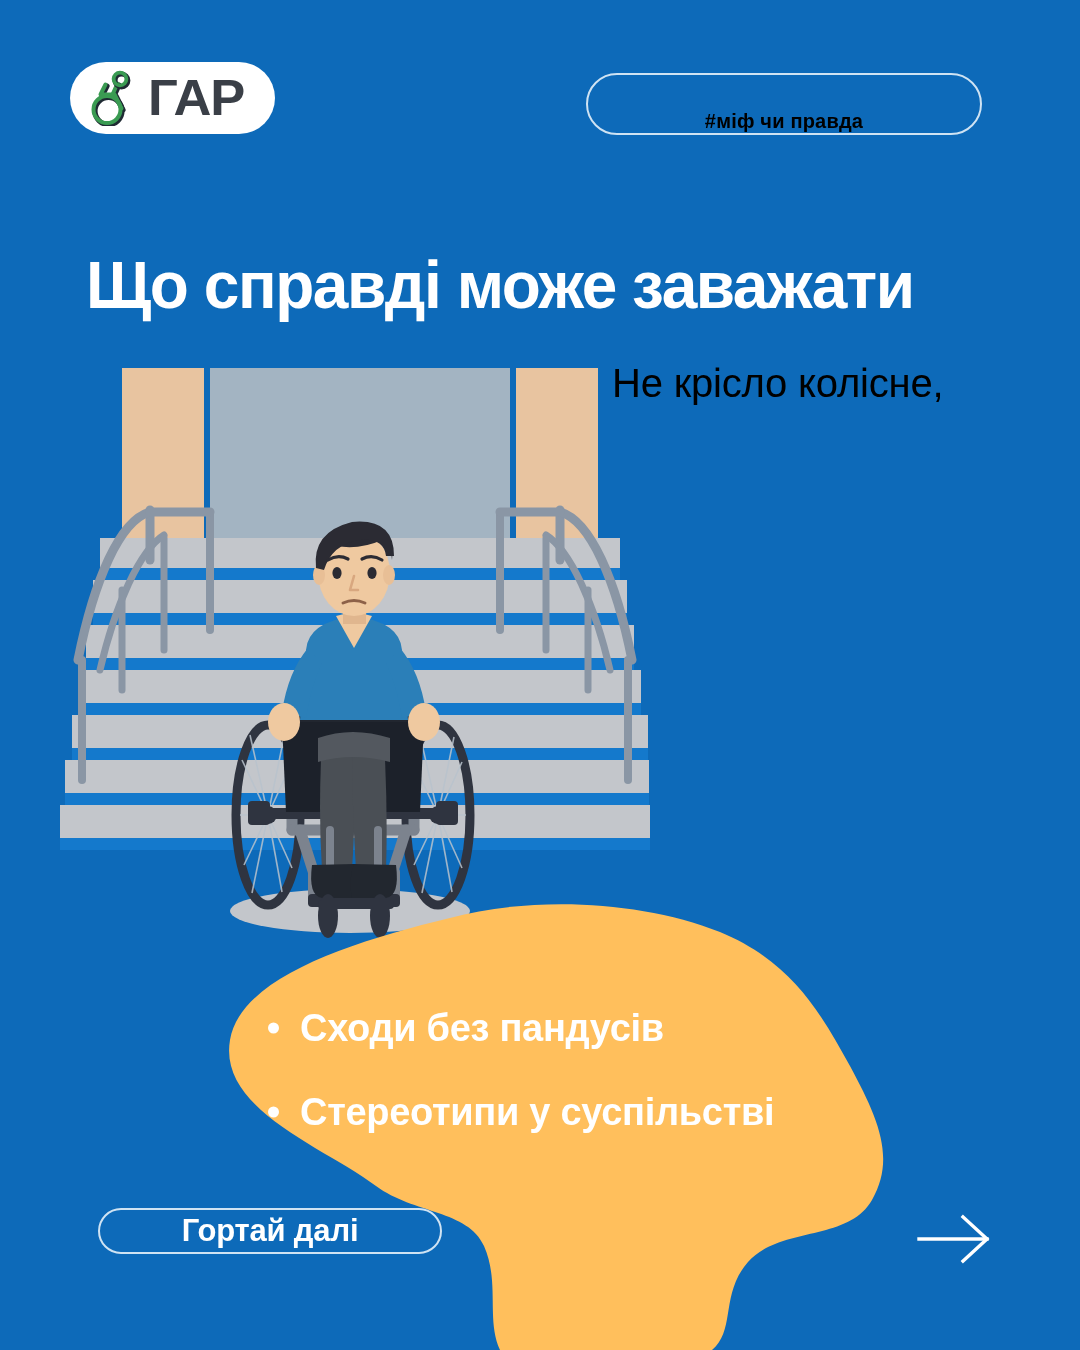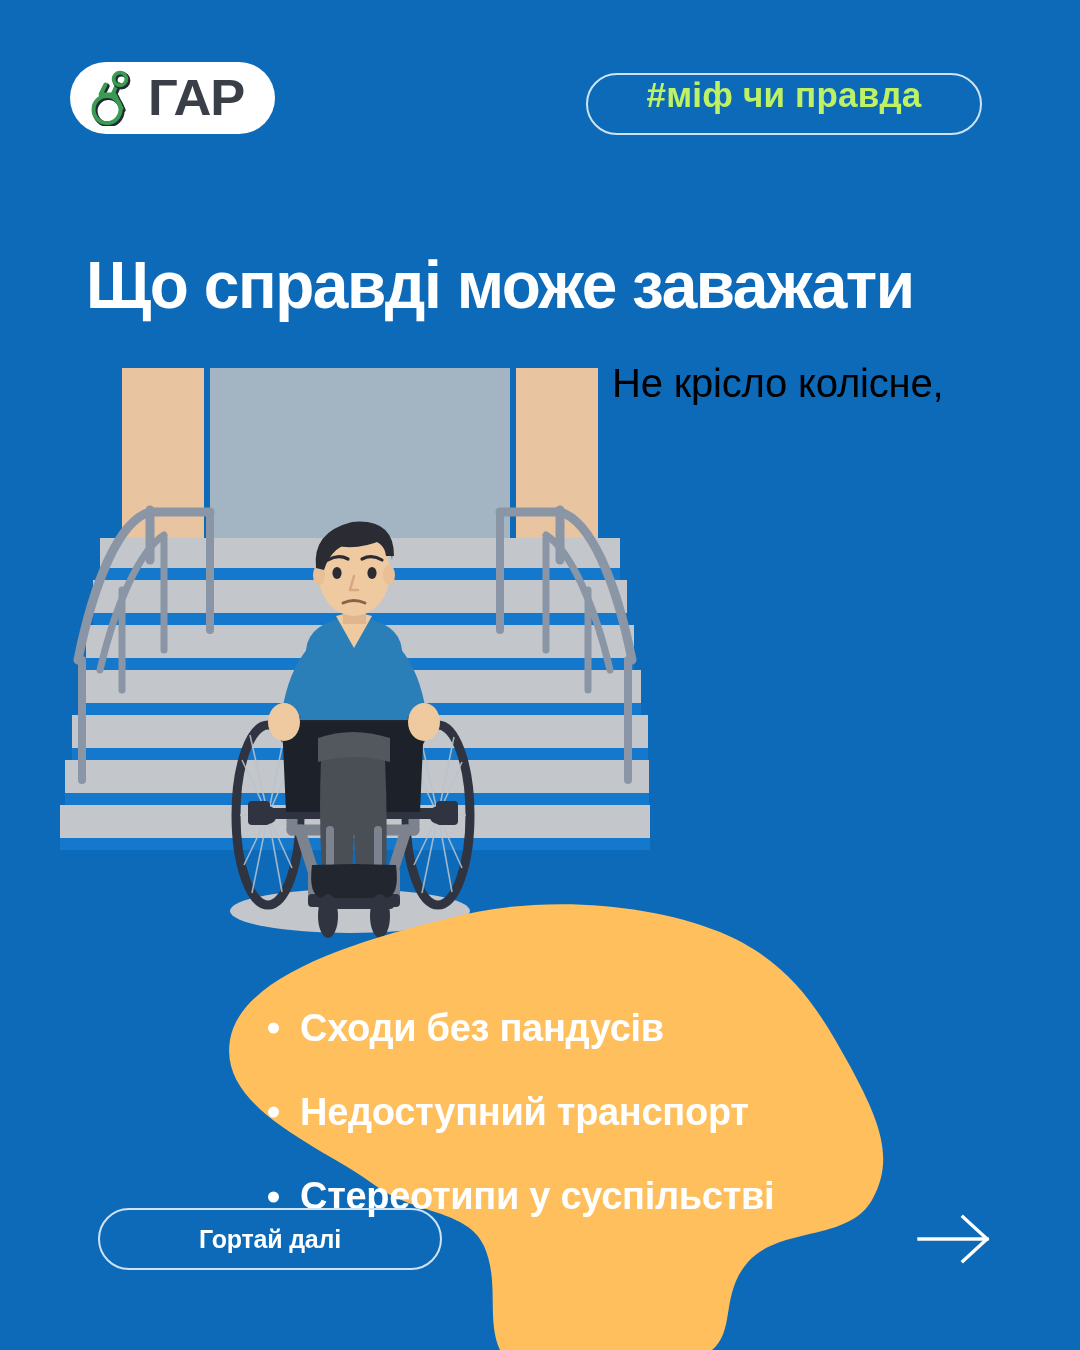--- a/index.html
+++ b/index.html
@@ -24,22 +24,22 @@
     font-size:50px;font-weight:bold;color:#3a3f47;
     letter-spacing:-1px;line-height:1;
     transform:scaleX(1.05);transform-origin:left center;
     font-family:"Liberation Sans", sans-serif;
   }
 
   .hash-pill{
     position:absolute;left:586px;top:73px;
     width:396px;height:62px;box-sizing:border-box;
     border:2.5px solid #cfe3f3;border-radius:31px;
-    display:flex;align-items:flex-start;justify-content:center;
-    color:#bef264;font-size:35px;font-weight:bold;
+    display:flex;align-items:flex-end;justify-content:center;
+    color:#000000;font-size:20px;font-weight:bold;
     letter-spacing:.2px;
   }
 
   
   .headline{
     position:absolute;left:86px;top:208px;width:920px;
     color:#ffffff;font-size:66px;font-weight:bold;
     line-height:1.02;letter-spacing:-1.5px;
     transform:scaleX(.97);transform-origin:left top;
     white-space:nowrap;
@@ -69,24 +69,24 @@
   .bullets li{position:relative;padding-left:42px;white-space:nowrap;margin-top:28px;}
   .bullets li::before{
     content:"";position:absolute;left:10px;top:50%;
     width:11px;height:11px;border-radius:50%;
     background:#ffffff;transform:translateY(-50%);
   }
 
   
   .cta-pill{
     position:absolute;left:98px;top:1208px;
-    width:344px;height:62px;box-sizing:border-box;
+    width:344px;height:46px;box-sizing:border-box;
     border:2.5px solid #cfe3f3;border-radius:31px;
     display:flex;align-items:center;justify-content:center;
-    color:#ffffff;font-size:25px;font-weight:bold;
+    color:#ffffff;font-size:31px;font-weight:bold;
     letter-spacing:-.2px;
   }
   .arrow{position:absolute;left:905px;top:1205px;width:100px;height:68px;}
   .arrow svg{display:block;width:100%;height:100%;}
 </style>
 </head>
 <body>
 
 <div class="stage">
 
@@ -310,23 +310,20 @@
                C 126 258, 18 220, 30 150
                C 40 88, 150 52, 250 28 Z" fill="#ffbf5c"></path>
     </svg>
   </div>
 
   <ul class="bullets">
     <li>
       <span>Сходи без пандусів</span>
     </li>
     <li>
-      <span>Недоступний транспорт</span>
-    </li>
-    <li>
       <span>Стереотипи у суспільстві</span>
     </li>
   </ul>
 
   <div class="cta-pill">
     <span>Гортай далі</span>
   </div>
 
   <div class="arrow">
     <svg viewBox="0 0 100 68" aria-hidden="true">

